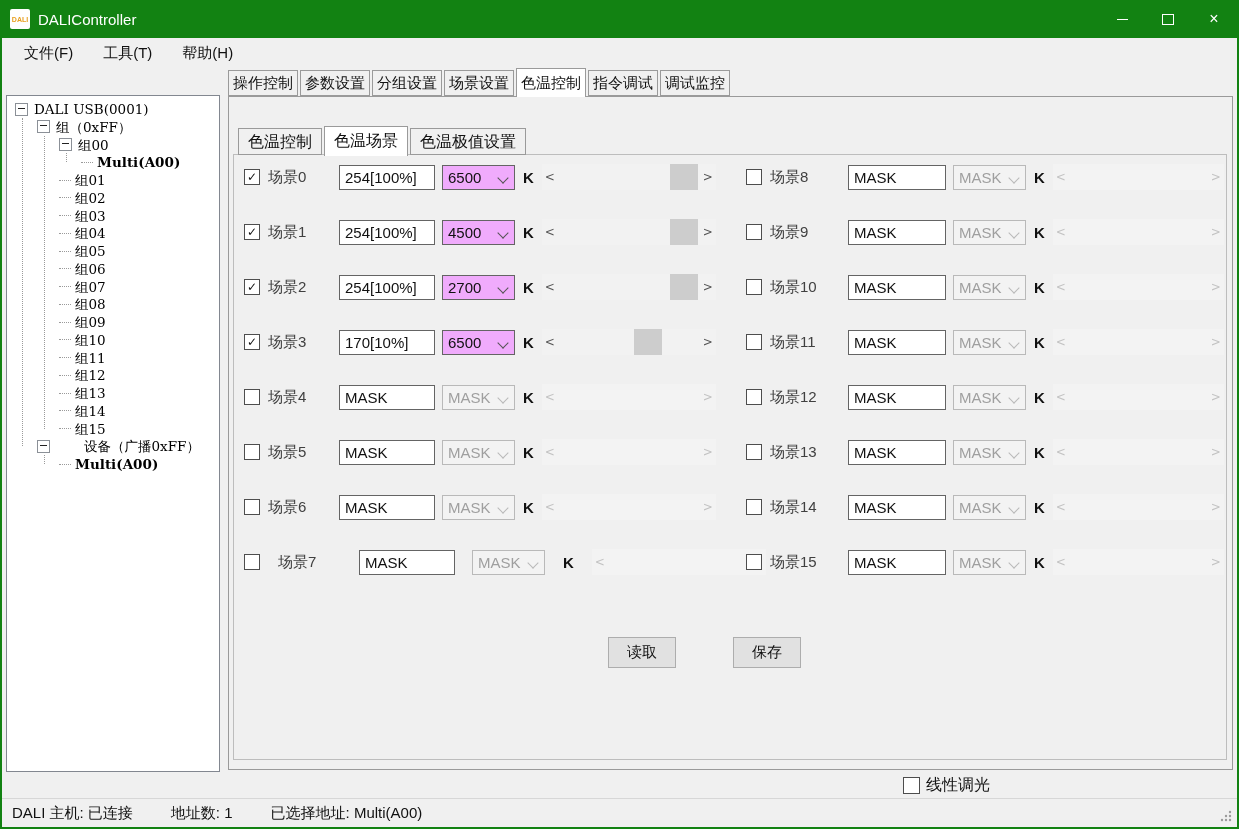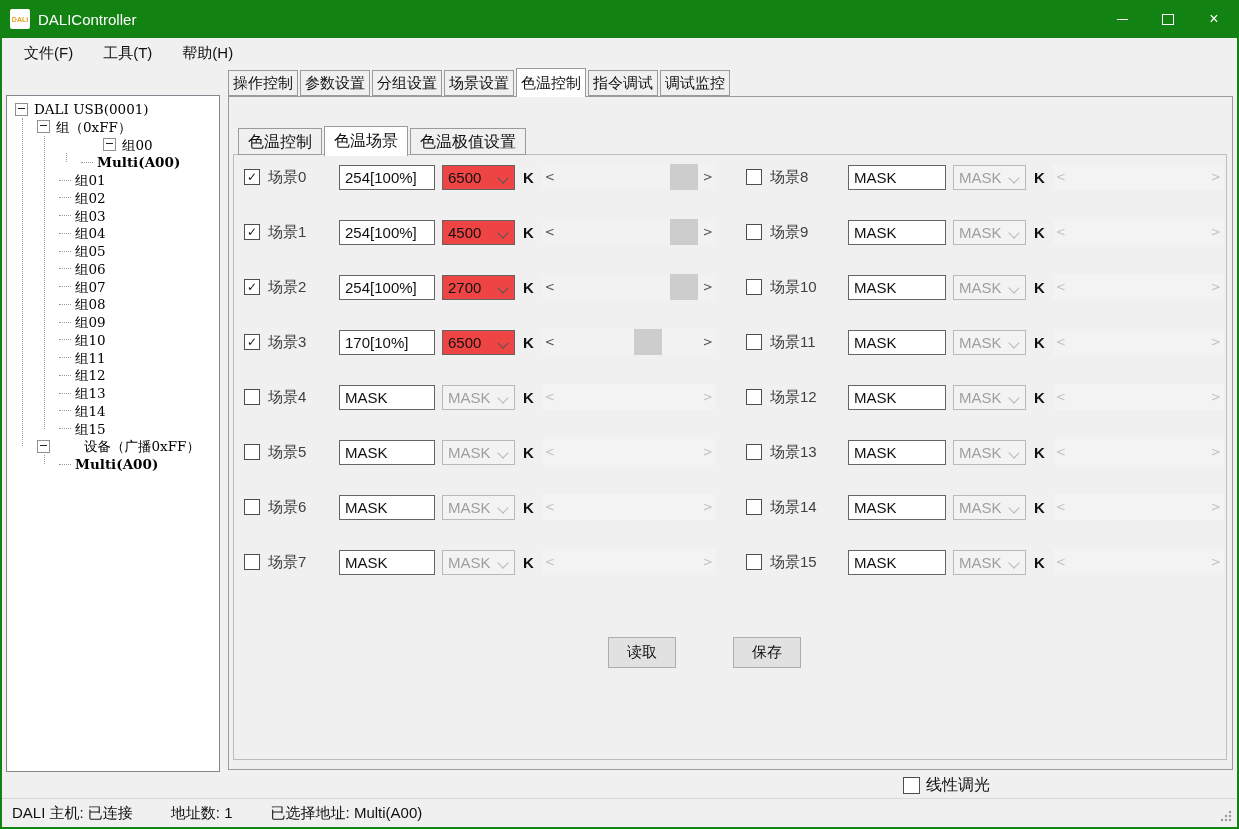--- a/index.html
+++ b/index.html
@@ -42,21 +42,21 @@
   .subtabstrip{position:absolute;left:238px;top:128px;display:flex;z-index:5;}
   .subtab{height:25px;line-height:25px;padding:0 9px;border:1px solid #9a9a9a;background:#f0f0f0;font-size:16px;margin-right:2px;color:#111;}
   .subtab.selected{background:#fff;height:29px;line-height:28px;margin-top:-2px;border-bottom:none;position:relative;z-index:6;}
   .subtab-page{position:absolute;left:233px;top:154px;width:994px;height:606px;border:1px solid #bdbdbd;background:#f0f0f0;box-sizing:border-box;}
 
   
   .scene-row{position:absolute;height:28px;display:flex;align-items:center;z-index:7;}
   .cb{width:14px;height:14px;border:1px solid #4d4d4d;background:#fff;display:flex;align-items:center;justify-content:center;font-size:12px;font-weight:bold;color:#111;flex:0 0 auto;box-sizing:content-box;}
   .scene-label{font-size:15px;color:#404040;margin-left:8px;}
   .txt{height:25px;border:1px solid #646464;background:#fff;font-size:15px;color:#111;display:flex;align-items:center;padding-left:5px;box-sizing:border-box;flex:0 0 auto;}
-  .combo{height:25px;border:1px solid #646464;background:#ef4444;font-size:15px;color:#111;display:flex;align-items:center;padding-left:5px;box-sizing:border-box;position:relative;flex:0 0 auto;}
+  .combo{height:25px;border:1px solid #646464;background:#f0abfc;font-size:15px;color:#111;display:flex;align-items:center;padding-left:5px;box-sizing:border-box;position:relative;flex:0 0 auto;}
   .combo .chev{position:absolute;right:7px;top:8px;width:7px;height:7px;border-right:1.5px solid #555;border-bottom:1.5px solid #555;transform:rotate(45deg);}
   .combo.disabled{border-color:#b9b9b9;background:#f3f3f3;color:#9f9f9f;}
   .combo.disabled .chev{border-color:#b9b9b9;}
   .k-label{font-size:15px;font-weight:bold;color:#111;margin:0 8px;}
   .sb{height:26px;background:#f2f2f2;display:flex;align-items:center;flex:0 0 auto;}
   .sb-arrow{width:16px;text-align:center;font-size:12px;color:#555;font-family:"DejaVu Sans",sans-serif;}
   .sb-track{position:relative;height:100%;flex:1;}
   .sb-thumb{position:absolute;top:0;width:28px;height:100%;background:#cdcdcd;}
   .sb.disabled .sb-arrow{color:#c2c2c2;}
   .sb.disabled{background:#f3f3f3;}
@@ -107,21 +107,21 @@
       <div class="guide" style="left:59px;top:57px;height:9px;"></div>
       <div class="guide" style="left:37px;top:359px;height:9px;"></div>
     <div class="tree-row" style="top: 4px; left: 8px;">
           <span class="expander"></span>
           <span class="tree-label">DALI USB(0001)</span>
         </div>
         <div class="tree-row" style="top: 21.75px; left: 30px;">
           <span class="expander"></span>
           <span class="tree-label">组（0xFF）</span>
         </div>
-        <div class="tree-row" style="top: 39.5px; left: 52px; margin-left: 44px;">
+        <div class="tree-row" style="top: 39.5px; left: 52px;">
           <span class="expander"></span>
           <span class="tree-label">组00</span>
         </div>
         <div class="tree-row" style="top: 57.25px; left: 74px;">
           <span class="stub"></span>
           <span class="tree-label bold">Multi(A00)</span>
         </div>
         <div class="tree-row" style="top: 75px; left: 52px;">
           <span class="stub"></span>
           <span class="tree-label">组01</span>
@@ -326,21 +326,21 @@
           <span>MASK</span>
           <span class="chev"></span>
         </div>
         <div class="k-label">K</div>
         <div class="sb disabled" style="width: 174px;">
           <span class="sb-arrow">&lt;</span>
           <div class="sb-track"></div>
           <span class="sb-arrow">&gt;</span>
         </div>
       </div>
-      <div class="scene-row" style="left: 244px; top: 548px;">
+      <div class="scene-row" style="left: 244px; top: 548px; gap: 10px;">
         <div class="cb"></div>
         <div class="scene-label" style="width: 63px;">场景7</div>
         <div class="txt" style="width: 96px; margin-left: 8px;">MASK</div>
         <div class="combo disabled" style="width: 73px; margin-left: 7px;">
           <span>MASK</span>
           <span class="chev"></span>
         </div>
         <div class="k-label">K</div>
         <div class="sb disabled" style="width: 174px;">
           <span class="sb-arrow">&lt;</span>

